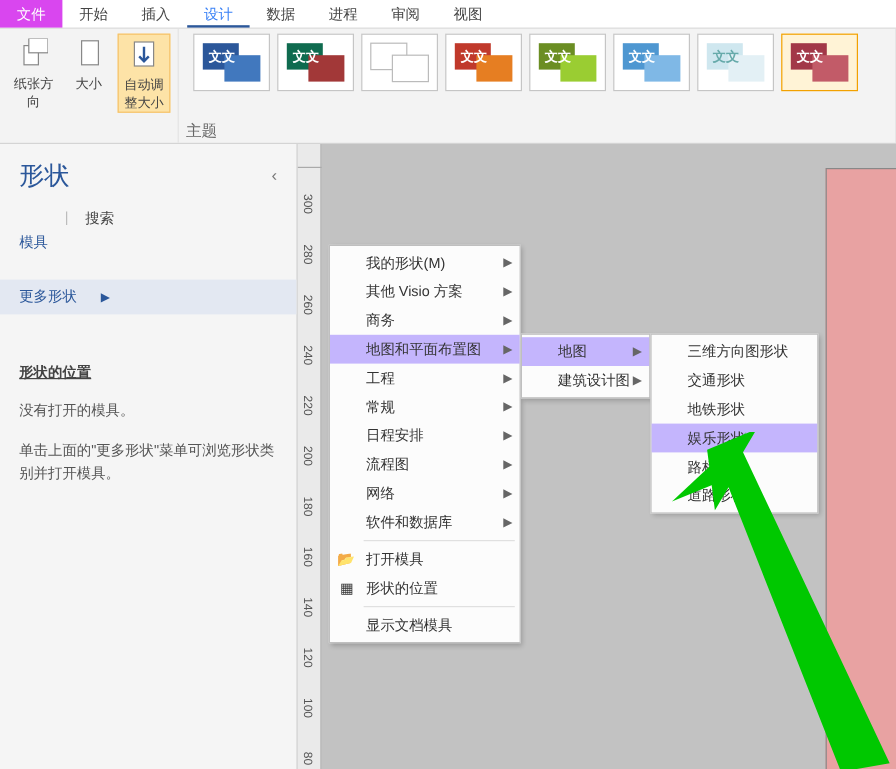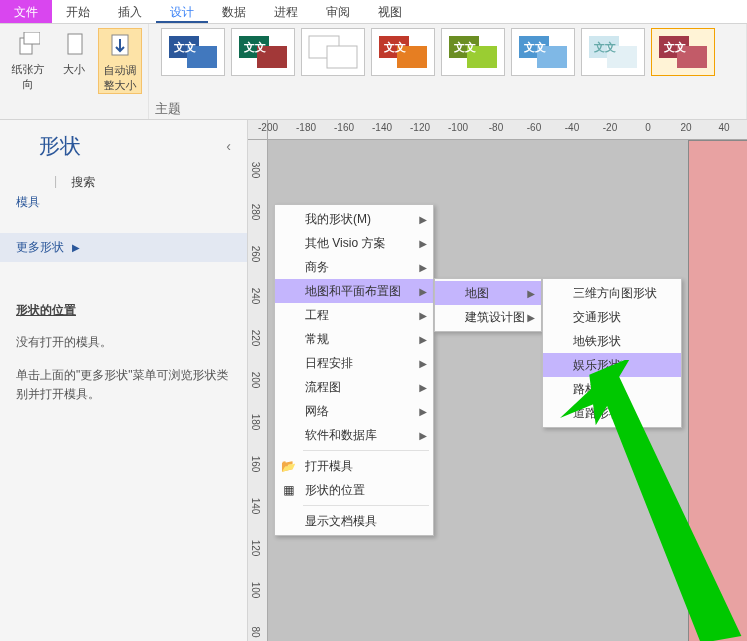--- a/index.html
+++ b/index.html
@@ -21,25 +21,25 @@
   .vbtn.sel { background: #fde3a7; border: 1px solid #f5c26b; }
   .themes { display: flex; gap: 6px; align-items: center; padding-left: 6px; font-weight: bold; }
   .thm { width: 64px; height: 48px; border: 1px solid #c5c5c5; background: #fff; display: inline-flex; align-items: center; justify-content: center; }
   .thm.sel { border: 1px solid #f2a100; background: #fff3d6; }
 
   svg.tile { width: 56px; height: 40px; }
 
   
   .pane { position: absolute; left: 0; top: 120px; width: 248px; bottom: 0; background: #f5f5f5; border-right: 1px solid #d4d4d4; padding: 12px 16px; font-size: 12px; color: #444; }
   .pane h2 { font-size: 21px; font-weight: 400; color: #2b579a; }
-  .pane .hdr { display: flex; justify-content: space-between; align-items: center; margin-left: 23px; }
+  .pane .hdr { display: flex; justify-content: space-between; align-items: center; }
   .pane .chev { font-size: 14px; color: #777; }
   .pane .sub { margin-top: 14px; display: flex; gap: 14px; font-size: 12px; }
   .pane .sub .act { color: #2b579a; margin-top: 20px; }
-  .pane .more { margin: 22px -16px 0; padding: 6px 16px; background: #e3e8f2; color: #2b579a; display: flex; align-items: center; gap: 8px; }
+  .pane .more { margin: 22px -16px 0; padding: 6px 16px; background: #e3e8f2; color: #2b579a; display: flex; align-items: center; gap: 20px; }
   .pane h3 { margin-top: 40px; font-size: 12px; font-weight: 700; color: #444; text-decoration: underline; }
   .pane p { margin-top: 14px; font-size: 12px; color: #555; line-height: 1.6; }
 
   
   .canvas { position: absolute; left: 248px; top: 120px; right: 0; bottom: 0; background: #c2c2c2; overflow: hidden; }
   .ruler-corner { position: absolute; left: 0; top: 0; width: 20px; height: 20px; background: #eaeaea; border-right: 1px solid #aaa; border-bottom: 1px solid #aaa; }
   .ruler-h { position: absolute; left: 20px; right: 0; top: 0; height: 20px; background: #eaeaea; border-bottom: 1px solid #aaa; display: flex; }
   .ruler-h .tick { position: absolute; top: 2px; font-size: 10px; color: #555; transform: translateX(-50%); }
   .ruler-v { position: absolute; left: 0; top: 20px; bottom: 0; width: 20px; background: #eaeaea; border-right: 1px solid #aaa; }
   .ruler-v .tick { position: absolute; left: 2px; font-size: 10px; color: #555; transform: translateY(-50%); writing-mode: vertical-rl; }
@@ -175,35 +175,20 @@
     <span>更多形状</span>
     <span style="font-size:10px">▶</span>
   </div>
   <h3>形状的位置</h3>
   <p>没有打开的模具。</p>
   <p>单击上面的"更多形状"菜单可浏览形状类别并打开模具。</p>
 </div>
 
 <div class="canvas">
   <div class="ruler-corner"></div>
-  <div class="ruler-h" id="rh">
-      <span class="tick" style="left: 0px;">-200</span>
-      <span class="tick" style="left: 38px;">-180</span>
-      <span class="tick" style="left: 76px;">-160</span>
-      <span class="tick" style="left: 114px;">-140</span>
-      <span class="tick" style="left: 152px;">-120</span>
-      <span class="tick" style="left: 190px;">-100</span>
-      <span class="tick" style="left: 228px;">-80</span>
-      <span class="tick" style="left: 266px;">-60</span>
-      <span class="tick" style="left: 304px;">-40</span>
-      <span class="tick" style="left: 342px;">-20</span>
-      <span class="tick" style="left: 380px;">0</span>
-      <span class="tick" style="left: 418px;">20</span>
-      <span class="tick" style="left: 456px;">40</span>
-    </div>
   <div class="ruler-v" id="rv">
       <span class="tick" style="top: 30px;">300</span>
       <span class="tick" style="top: 72px;">280</span>
       <span class="tick" style="top: 114px;">260</span>
       <span class="tick" style="top: 156px;">240</span>
       <span class="tick" style="top: 198px;">220</span>
       <span class="tick" style="top: 240px;">200</span>
       <span class="tick" style="top: 282px;">180</span>
       <span class="tick" style="top: 324px;">160</span>
       <span class="tick" style="top: 366px;">140</span>

